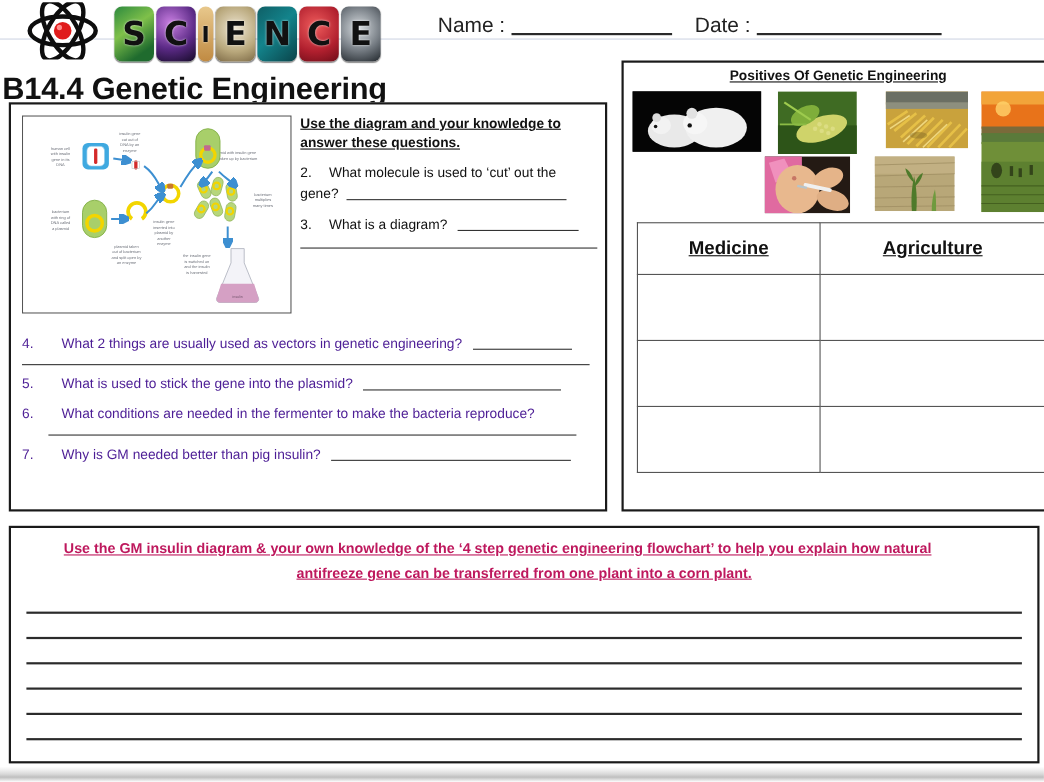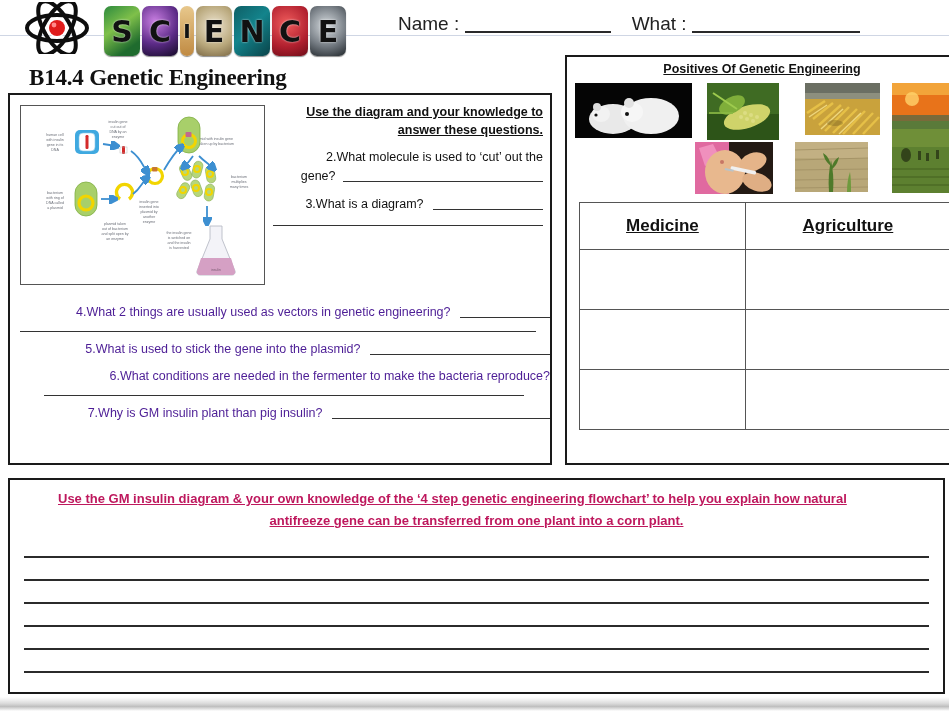--- a/index.html
+++ b/index.html
@@ -35,25 +35,25 @@
   .t-e{background:radial-gradient(circle at 50% 40%,#efe6d2,#b9a87c 60%,#7d6a46 100%);}
   .t-n{background:linear-gradient(135deg,#0f5f66,#13848c 45%,#0a4349);}
   .t-c2{background:radial-gradient(circle at 40% 35%,#ef5b5b,#b01f2e 60%,#6d0d18);}
   .t-e2{background:radial-gradient(circle at 45% 40%,#d8dde1,#767d84 55%,#20262b);}
 
   .namedate{position:absolute;left:398px;top:13px;font-size:19px;color:#222;}
   .namedate .lbl{font-family:"Liberation Sans", sans-serif;}
   .uline{display:inline-block;border-bottom:2px solid #2a2a2a;height:16px;vertical-align:-3px;}
   .faint-rule{position:absolute;left:0;top:35px;width:949px;height:1px;background:#cfd6e4;}
 
-  .doc-title{position:absolute;left:29px;top:65px;font-size:23px;font-weight:bold;color:#111;
-    font-family:Liberation Serif, serif;letter-spacing:-.2px;}
+  .doc-title{position:absolute;left:2px;top:65px;font-size:28px;font-weight:bold;color:#111;
+    font-family:Liberation Sans, sans-serif;letter-spacing:-.2px;}
 
   
-  .left-box{position:absolute;left:8px;top:93px;width:540px;height:368px;border:2.5px solid #1a1a1a;background:#fff;text-align:right;}
+  .left-box{position:absolute;left:8px;top:93px;width:540px;height:368px;border:2.5px solid #1a1a1a;background:#fff;}
   .diagram-box{position:absolute;left:10px;top:10px;width:243px;height:178px;border:1px solid #555;background:#fff;overflow:hidden;}
   .qcol{position:absolute;left:263px;top:8px;width:270px;}
   .qhead{font-size:12.5px;font-weight:bold;color:#111;text-decoration:underline;line-height:18px;}
   .q{font-size:12.5px;color:#111;line-height:19px;margin-top:9px;position:relative;}
   .q .num{display:inline-block;width:26px;}
   .ln{display:inline-block;border-bottom:1.2px solid #333;height:13px;vertical-align:-2px;}
   .full-ln{height:1.2px;background:#333;margin-top:11px;}
 
   .lower-q{position:absolute;left:0;top:200px;width:540px;}
   .lq{font-size:12.5px;color:#4c1d95;line-height:20px;padding-left:10px;margin-top:7px;}
@@ -128,21 +128,21 @@
       </div>
       <div class="tile t-e2">
         <span class="glyph">E</span>
       </div>
     </div>
 
     <div class="namedate">
       <span class="lbl">Name :</span>
       <span class="uline" style="width:146px"></span>
       &nbsp;&nbsp;
-      <span class="lbl">What :</span>
+      <span class="lbl">Date :</span>
       <span class="uline" style="width:168px"></span>
     </div>
   </div>
 
   <div class="doc-title">B14.4 Genetic Engineering</div>
 
   <div class="left-box">
 
     <div class="diagram-box">
       <svg viewBox="0 0 243 178" width="243" height="178">
@@ -266,21 +266,21 @@
         <span class="num">5.</span><span>What is used to stick the gene into the plasmid?</span>
         <span class="ln" style="width:180px;margin-left:6px"></span>
       </div>
 
       <div class="lq">
         <span class="num">6.</span><span>What conditions are needed in the fermenter to make the bacteria reproduce?</span>
       </div>
       <div class="lq-line"></div>
 
       <div class="lq">
-        <span class="num">7.</span><span>Why is GM insulin plant than pig insulin?</span>
+        <span class="num">7.</span><span>Why is GM needed better than pig insulin?</span>
         <span class="ln" style="width:218px;margin-left:6px"></span>
       </div>
     </div>
   </div>
 
   <div class="right-box">
     <div class="pos-title">Positives Of Genetic Engineering</div>
 
     <div class="photos">
 

